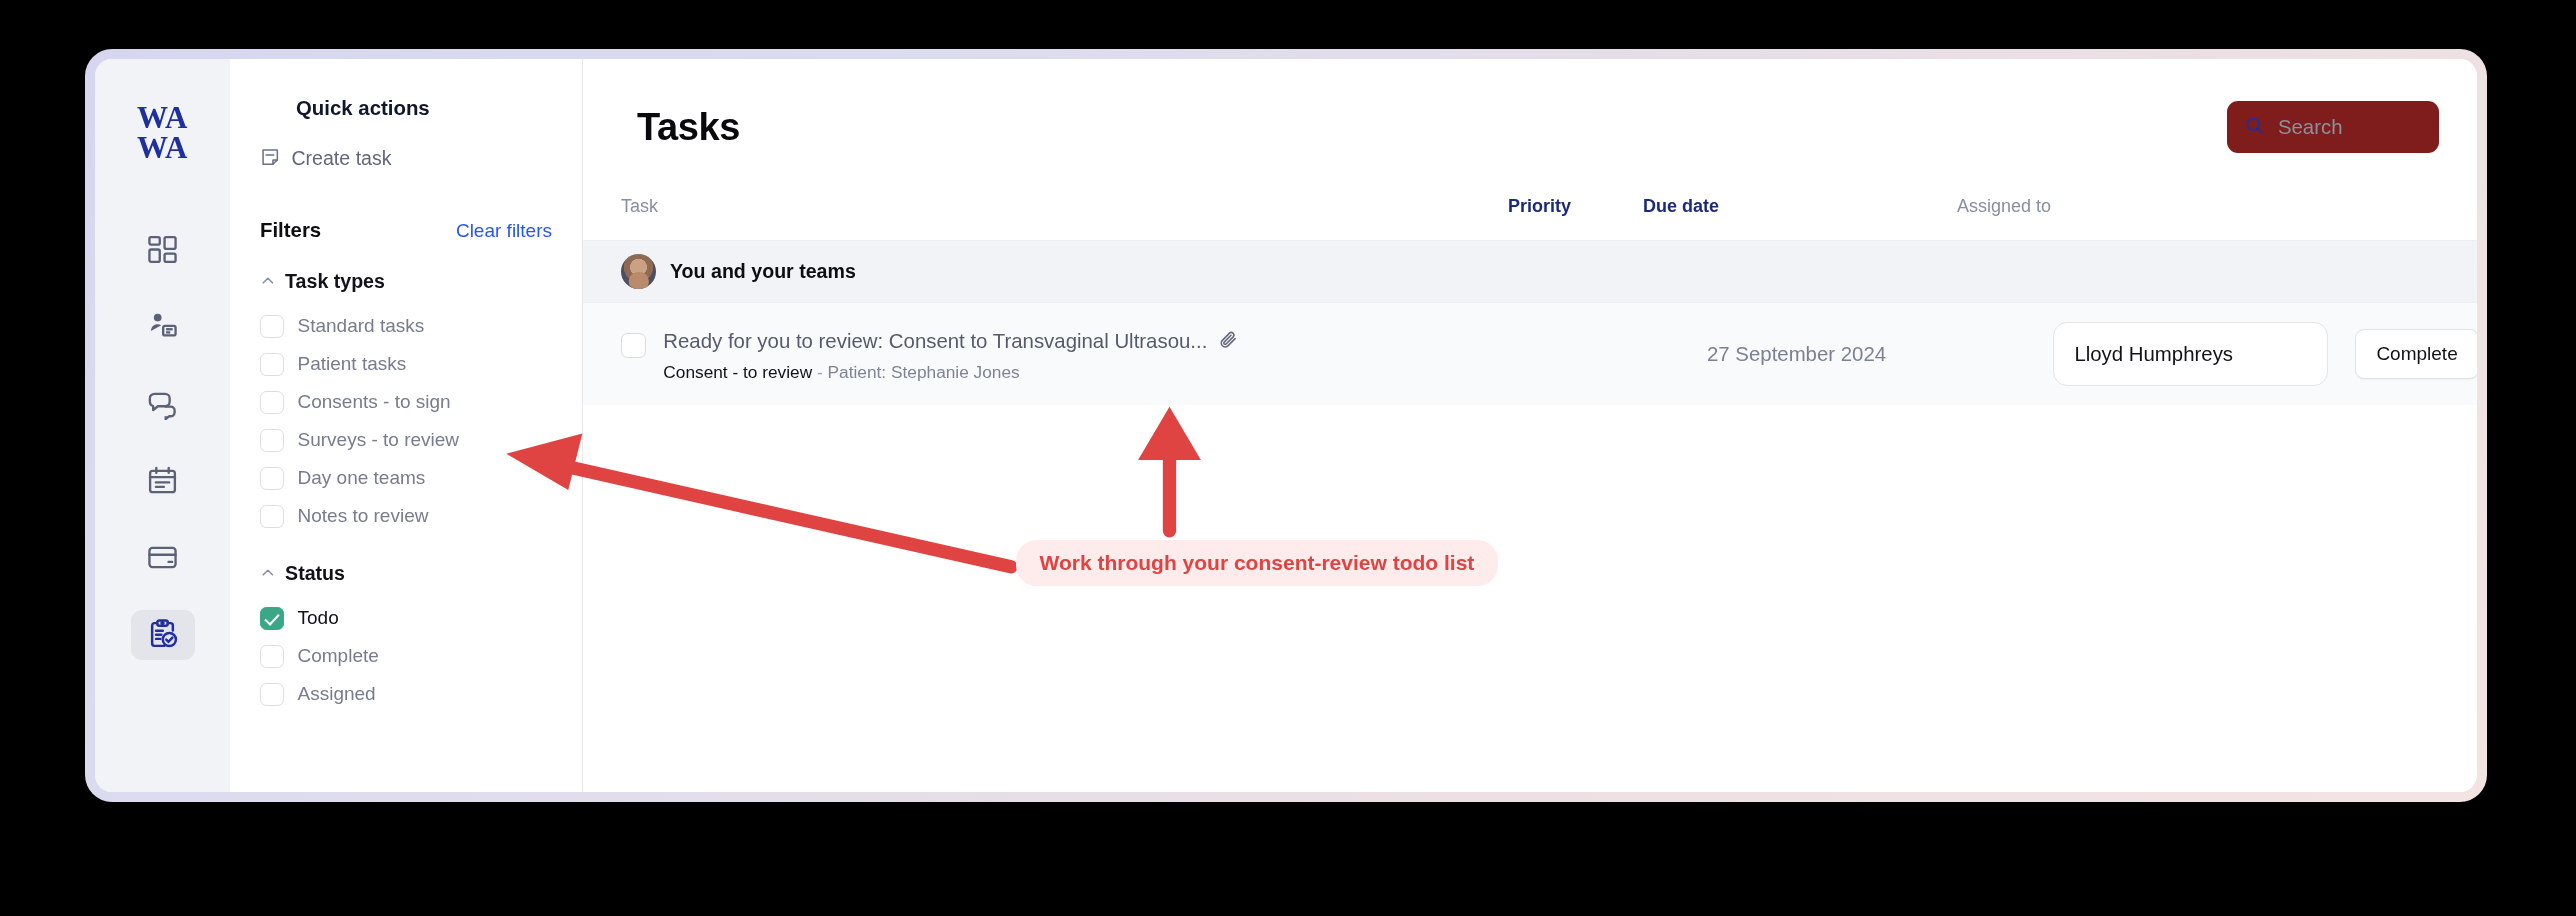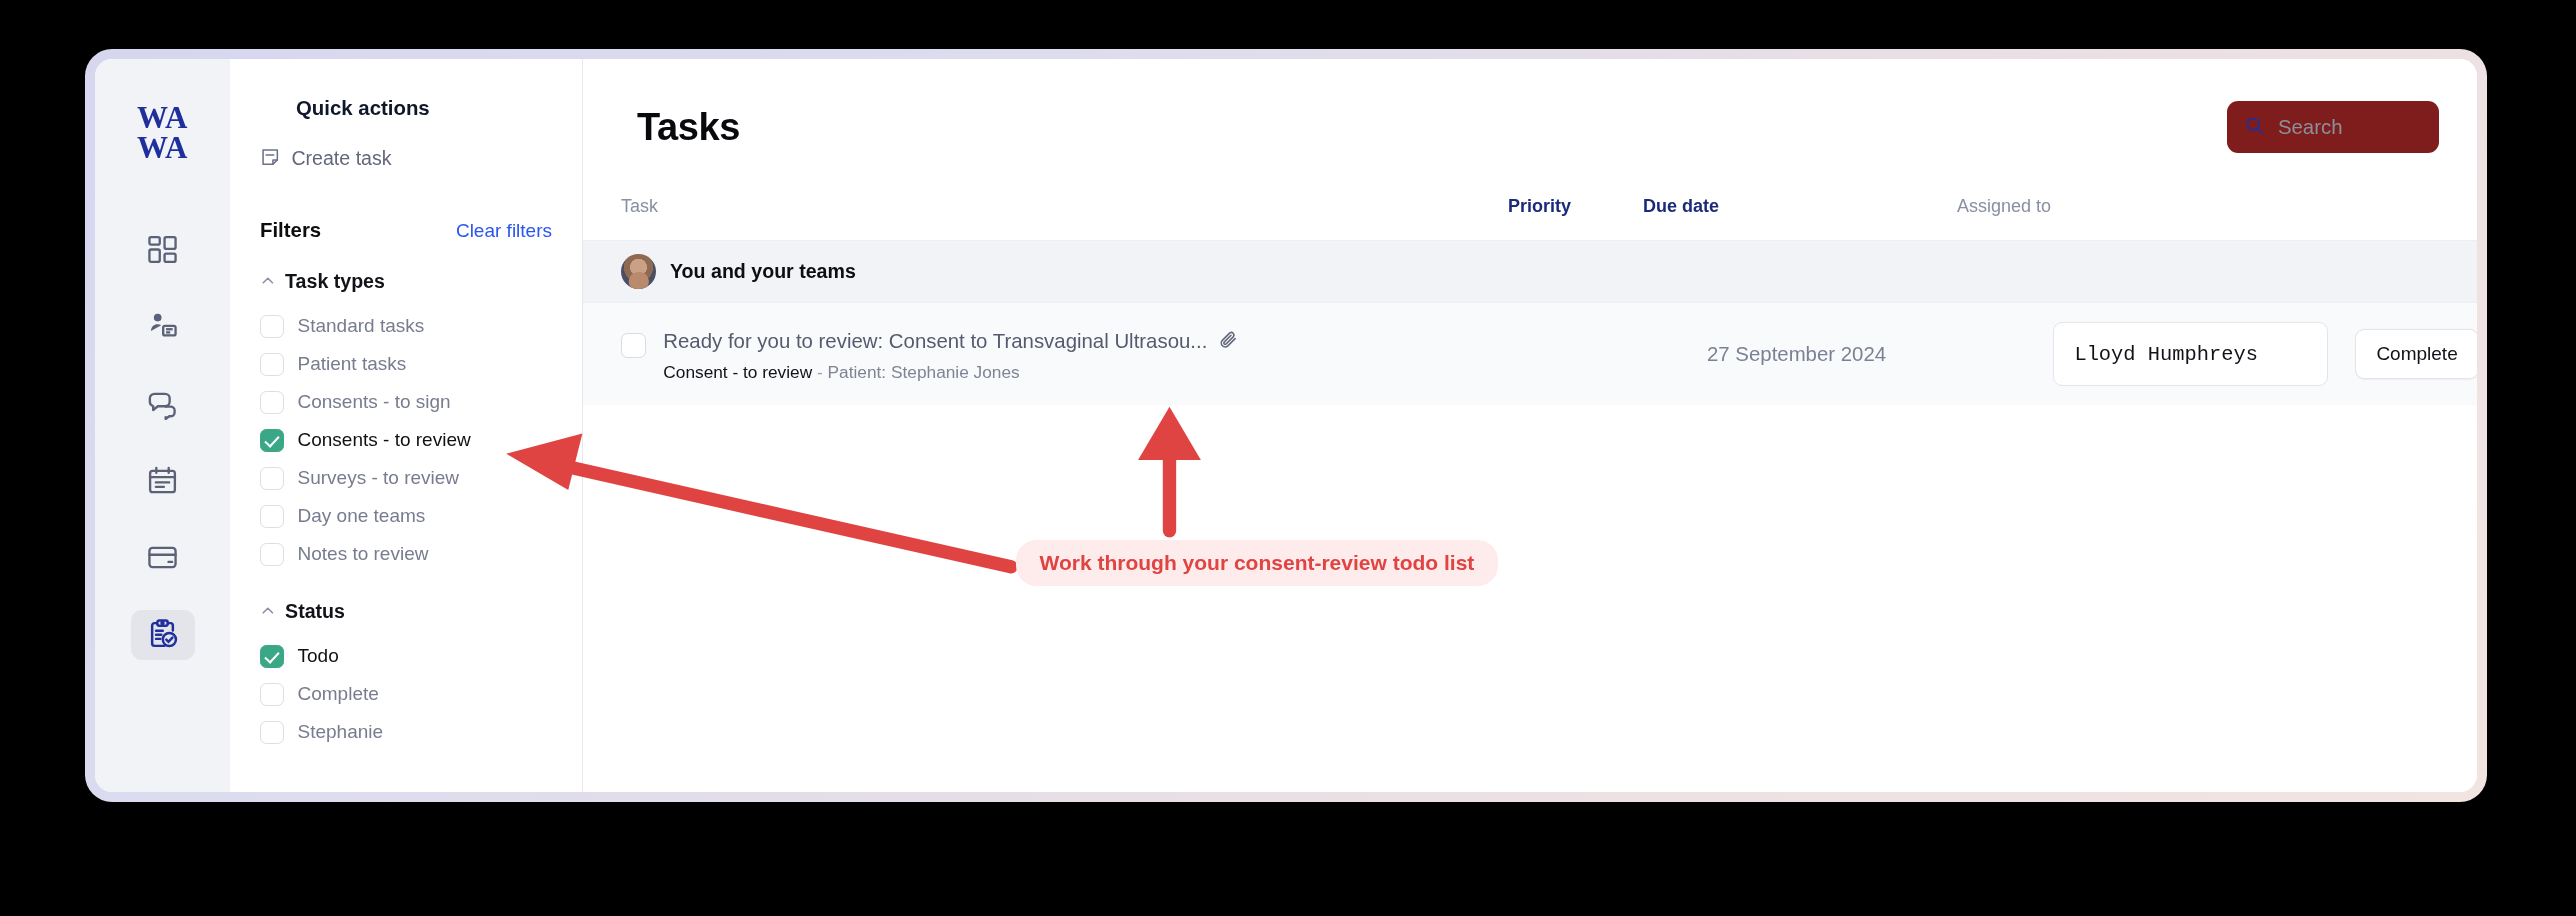--- a/index.html
+++ b/index.html
@@ -208,28 +208,27 @@
   .task-sub .dash { color: #9aa0b0; }
   .task-sub .patient { color: #7e8496; }
 
   .cell-prio { width: 135px; flex: 0 0 135px; }
   .cell-due  { width: 314px; flex: 0 0 314px; font-size: 20.4px; color: #7b8195; }
   .cell-assign { flex: 1 1 auto; display: flex; align-items: center; gap: 27px; }
   .assignee {
     width: 275px;
     height: 64px;
     border: 1.6px solid #e3e5ea;
-    border-radius: 9px;
+    border-radius: 14px;
     background: #ffffff;
     display: flex; align-items: center;
     padding: 0 20.4px;
     font-size: 20.4px;
     color: #111319;
     cursor: pointer;
-    font-family: Liberation Mono, monospace;
   }
   .complete-btn {
     height: 50px;
     border: 1.6px solid #e3e5ea;
     border-radius: 9.4px;
     background: #ffffff;
     padding: 0 20.4px;
     display: flex; align-items: center;
     font-size: 19px;
     color: #111319;
@@ -372,24 +371,20 @@
           <span class="frow-label">Standard tasks</span>
         </div>
         <div class="frow">
           <span class="cbox"></span>
           <span class="frow-label">Patient tasks</span>
         </div>
         <div class="frow">
           <span class="cbox"></span>
           <span class="frow-label">Consents - to sign</span>
         </div>
-        <div class="frow on">
-          <span class="cbox checked"></span>
-          <span class="frow-label">Consents - to review</span>
-        </div>
         <div class="frow">
           <span class="cbox"></span>
           <span class="frow-label">Surveys - to review</span>
         </div>
         <div class="frow">
           <span class="cbox"></span>
           <span class="frow-label">Day one teams</span>
         </div>
         <div class="frow">
           <span class="cbox"></span>
@@ -410,21 +405,21 @@
         <div class="frow on">
           <span class="cbox checked"></span>
           <span class="frow-label">Todo</span>
         </div>
         <div class="frow">
           <span class="cbox"></span>
           <span class="frow-label">Complete</span>
         </div>
         <div class="frow">
           <span class="cbox"></span>
-          <span class="frow-label">Stephanie</span>
+          <span class="frow-label">Assigned</span>
         </div>
       </div>
     </div>
 
     <div class="main">
       <div class="main-head">
         <div class="page-title">Tasks</div>
         <div class="search">
           <span>
             <svg width="21" height="21" viewBox="0 0 24 24" fill="none" stroke="#1f2f9b" stroke-width="2" stroke-linecap="round">

